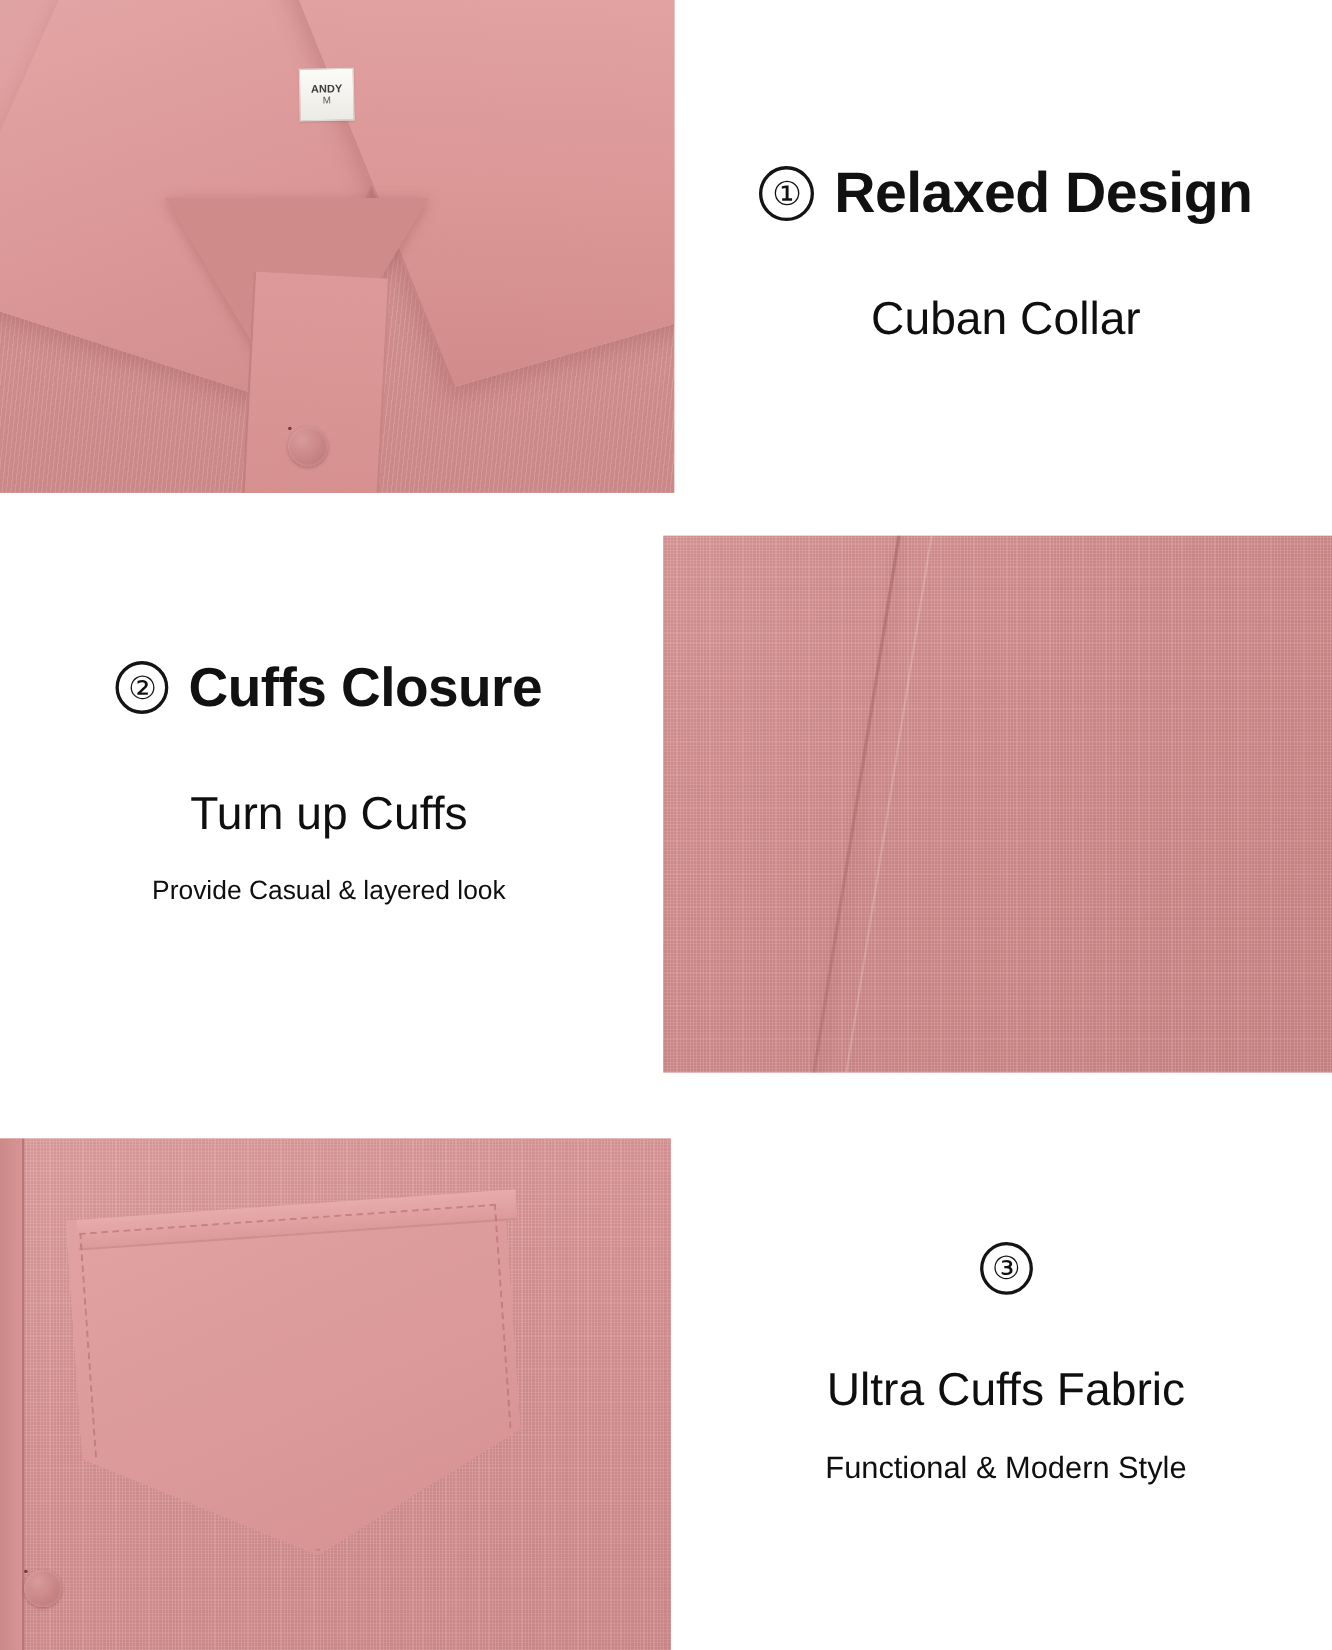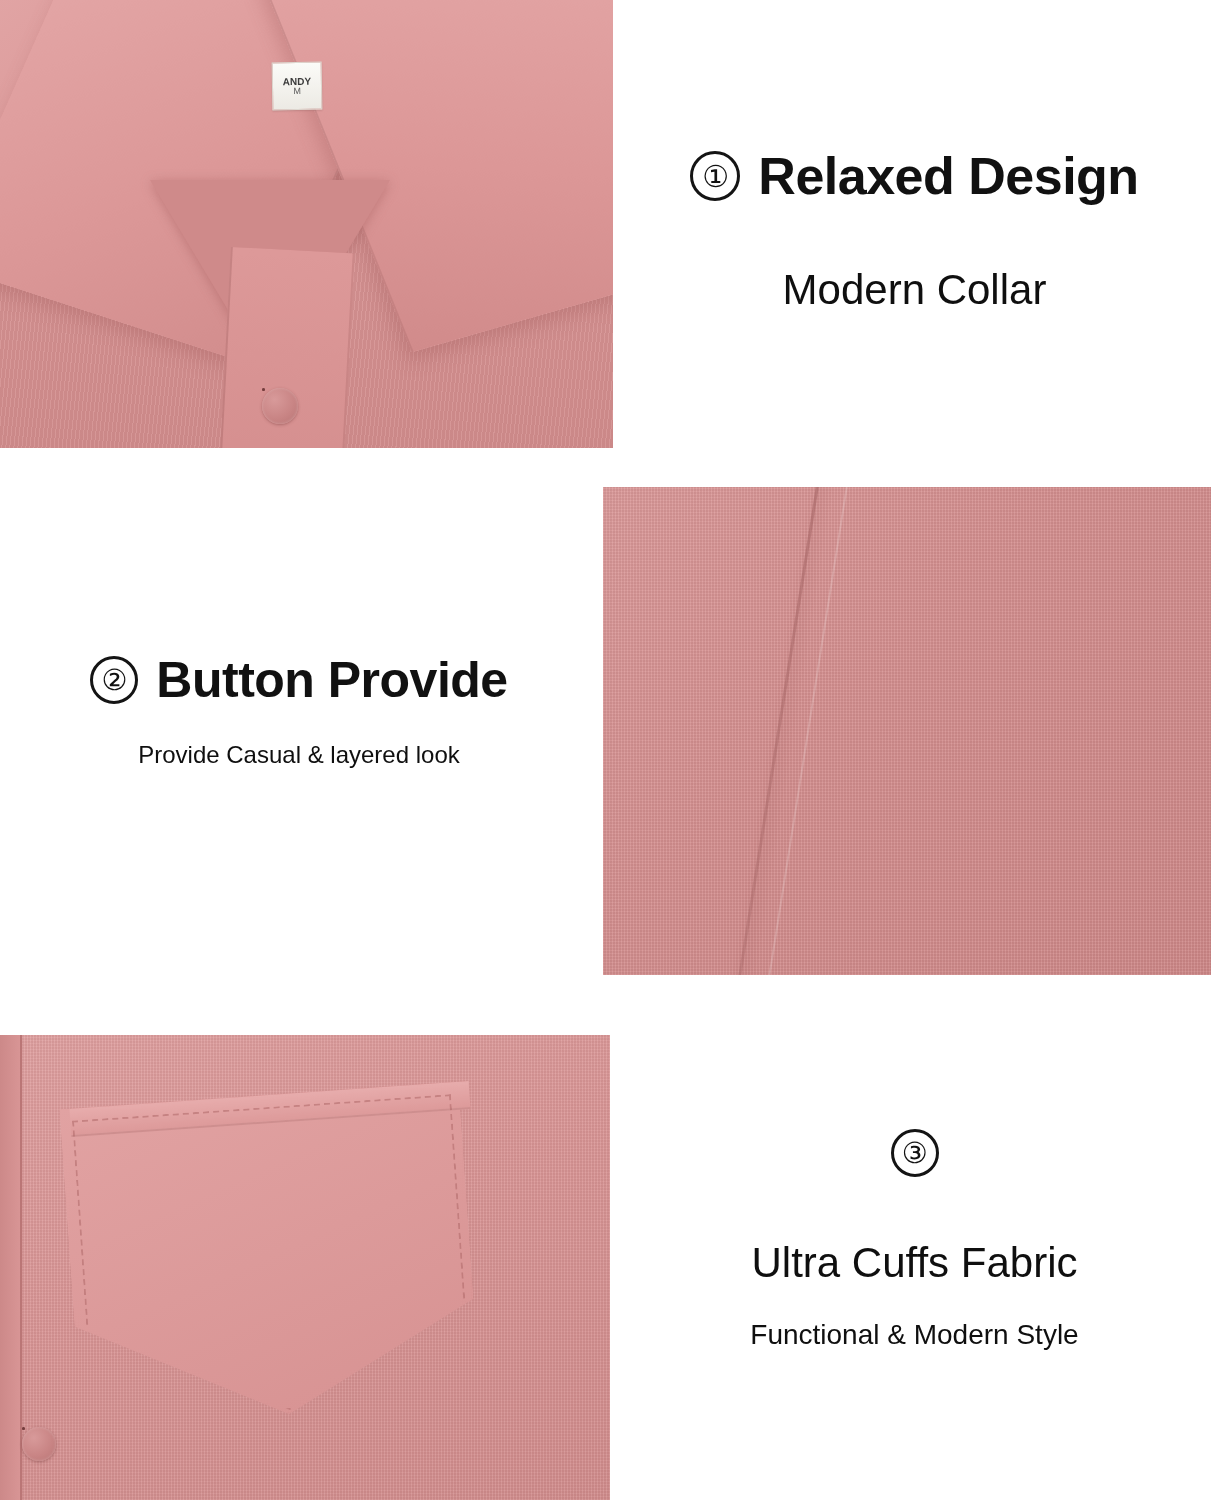--- a/index.html
+++ b/index.html
@@ -255,28 +255,29 @@
       <span class="brand">ANDY</span>
       <span>M</span>
     </div>
   </div>
 
   <div class="textblock" id="text-1">
     <div class="headline">
       <span class="num">①</span>
       <span>Relaxed Design</span>
     </div>
-    <div class="sub1">Modern Collar</div>
+    <div class="sub1">Cuban Collar</div>
   </div>
 
   <div class="textblock" id="text-2">
     <div class="headline">
       <span class="num">②</span>
-      <span>Button Provide</span>
+      <span>Cuffs Closure</span>
     </div>
+    <div class="sub1">Turn up Cuffs</div>
     <div class="sub2">Provide Casual &amp; layered look</div>
   </div>
 
   <div class="photo" id="photo-buttons">
     <div class="fabric"></div>
     <div class="seam"></div>
     <div class="seam2"></div>
 
   </div>
 

